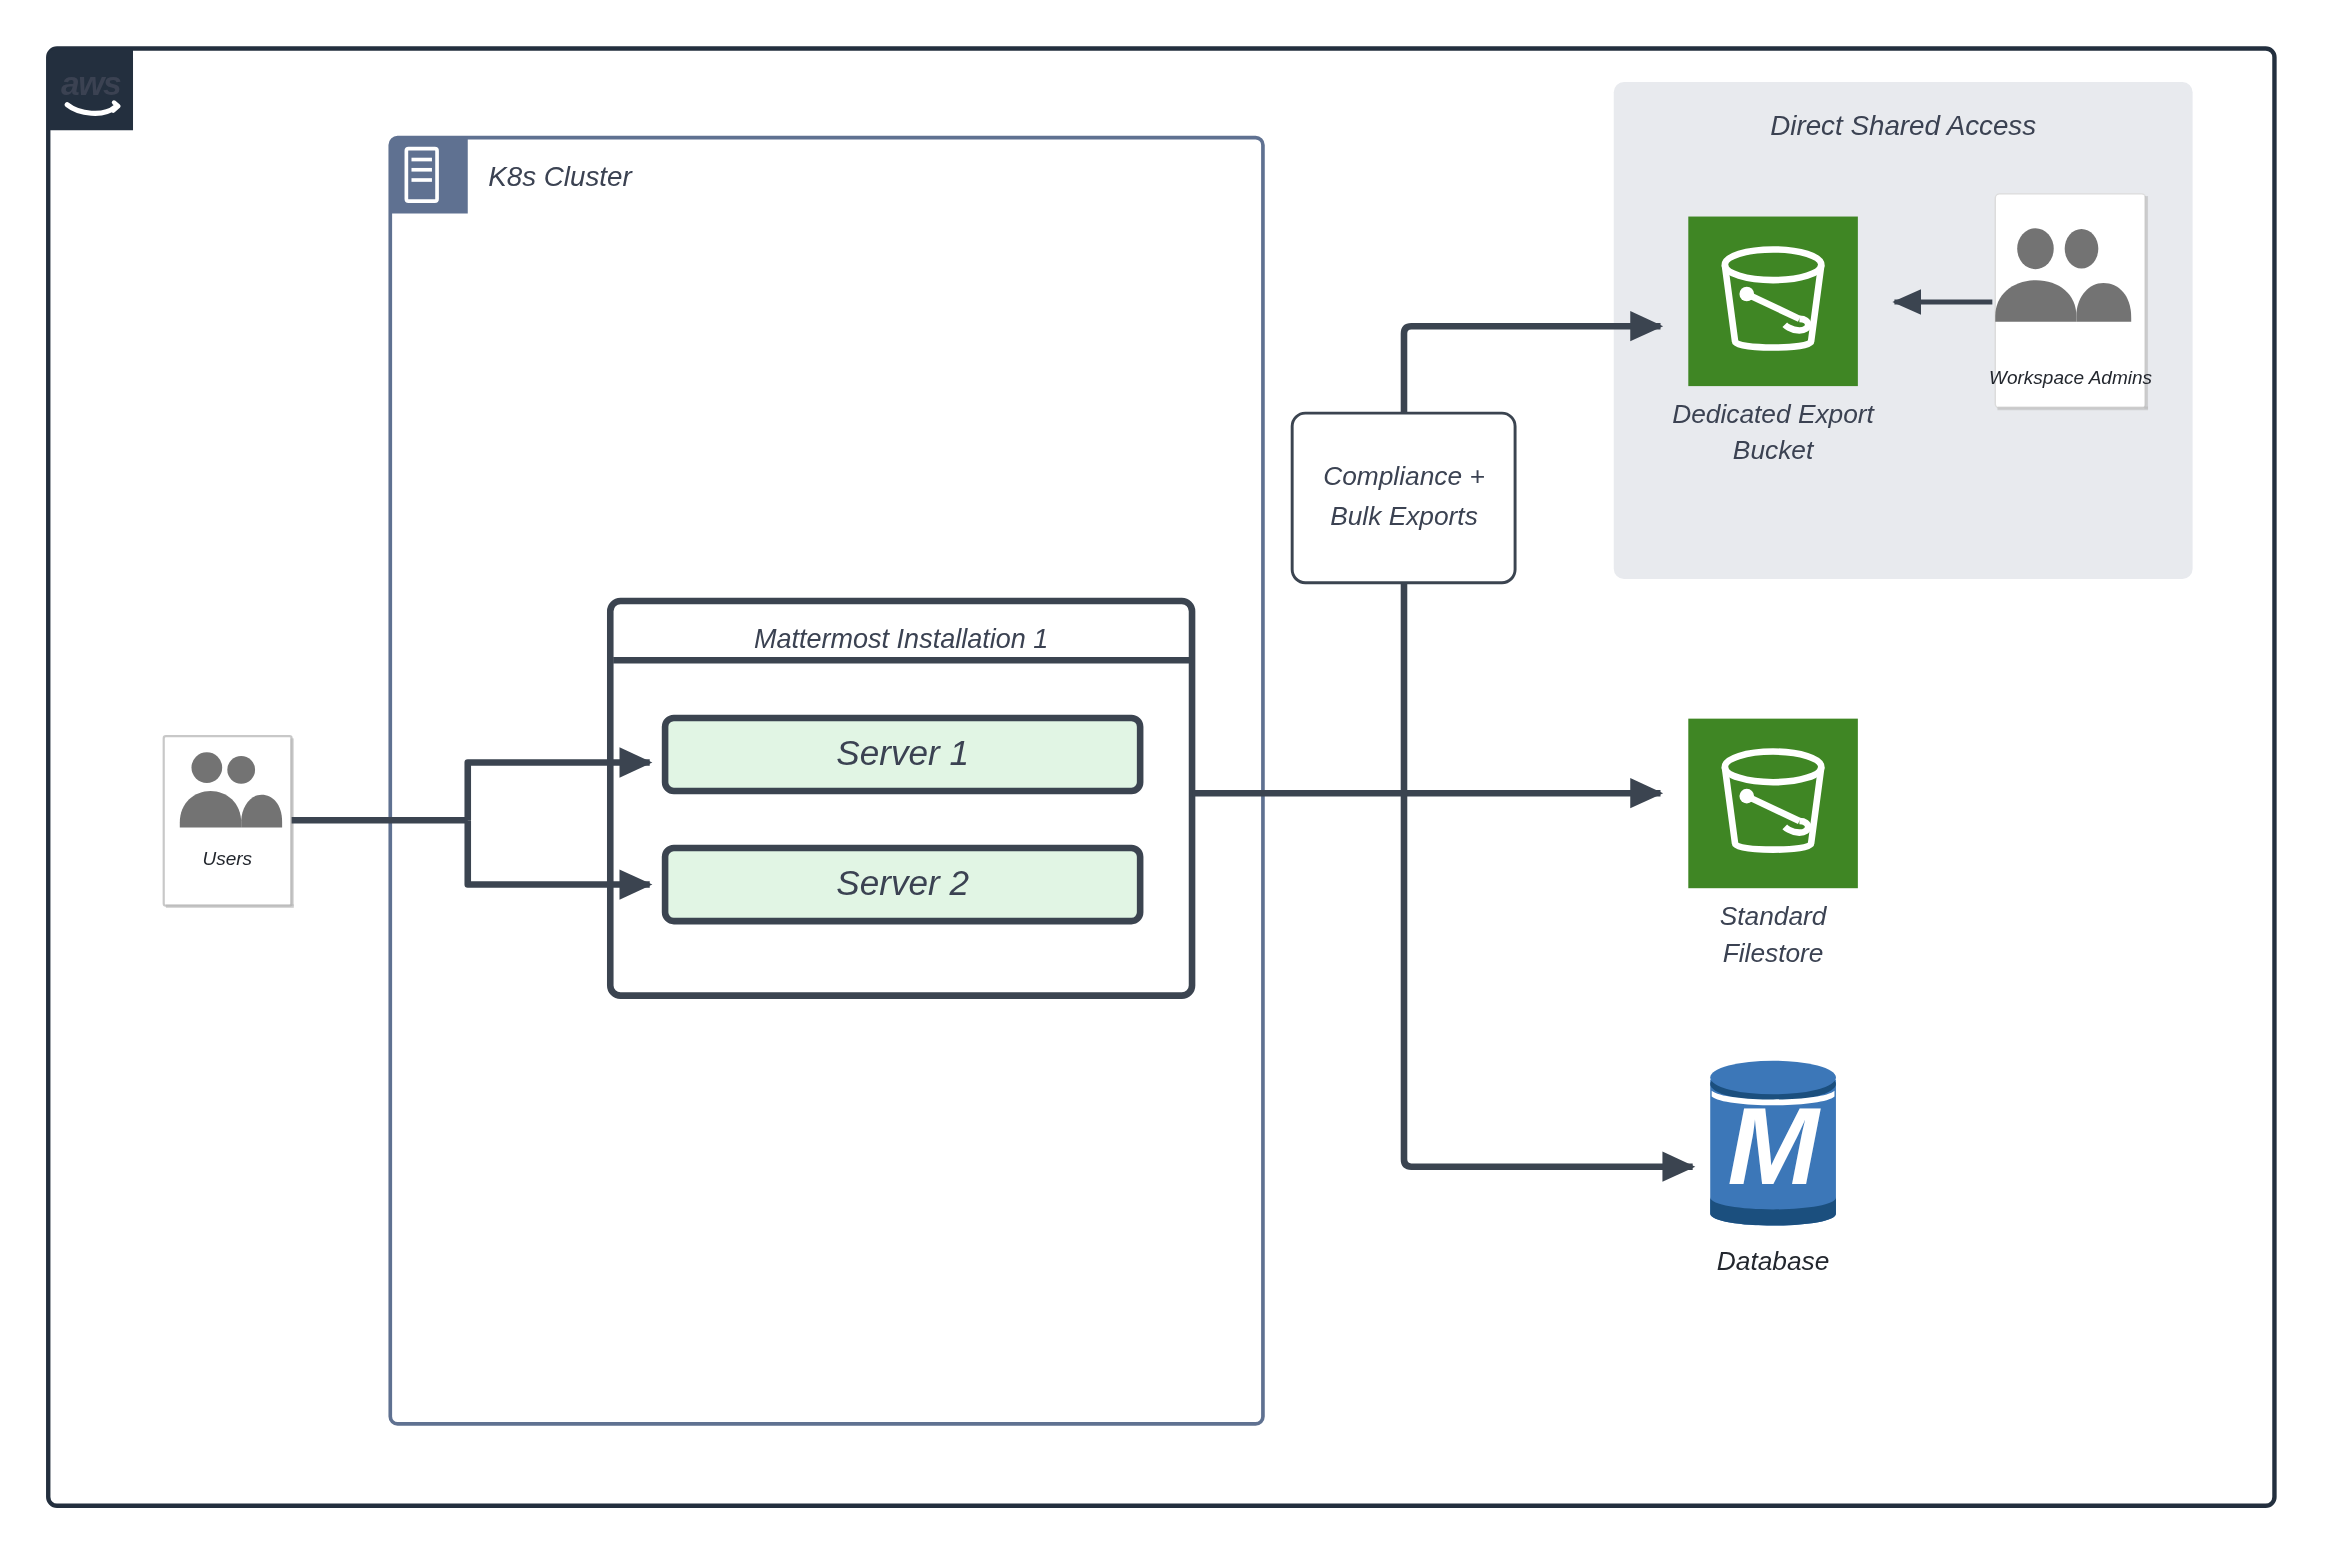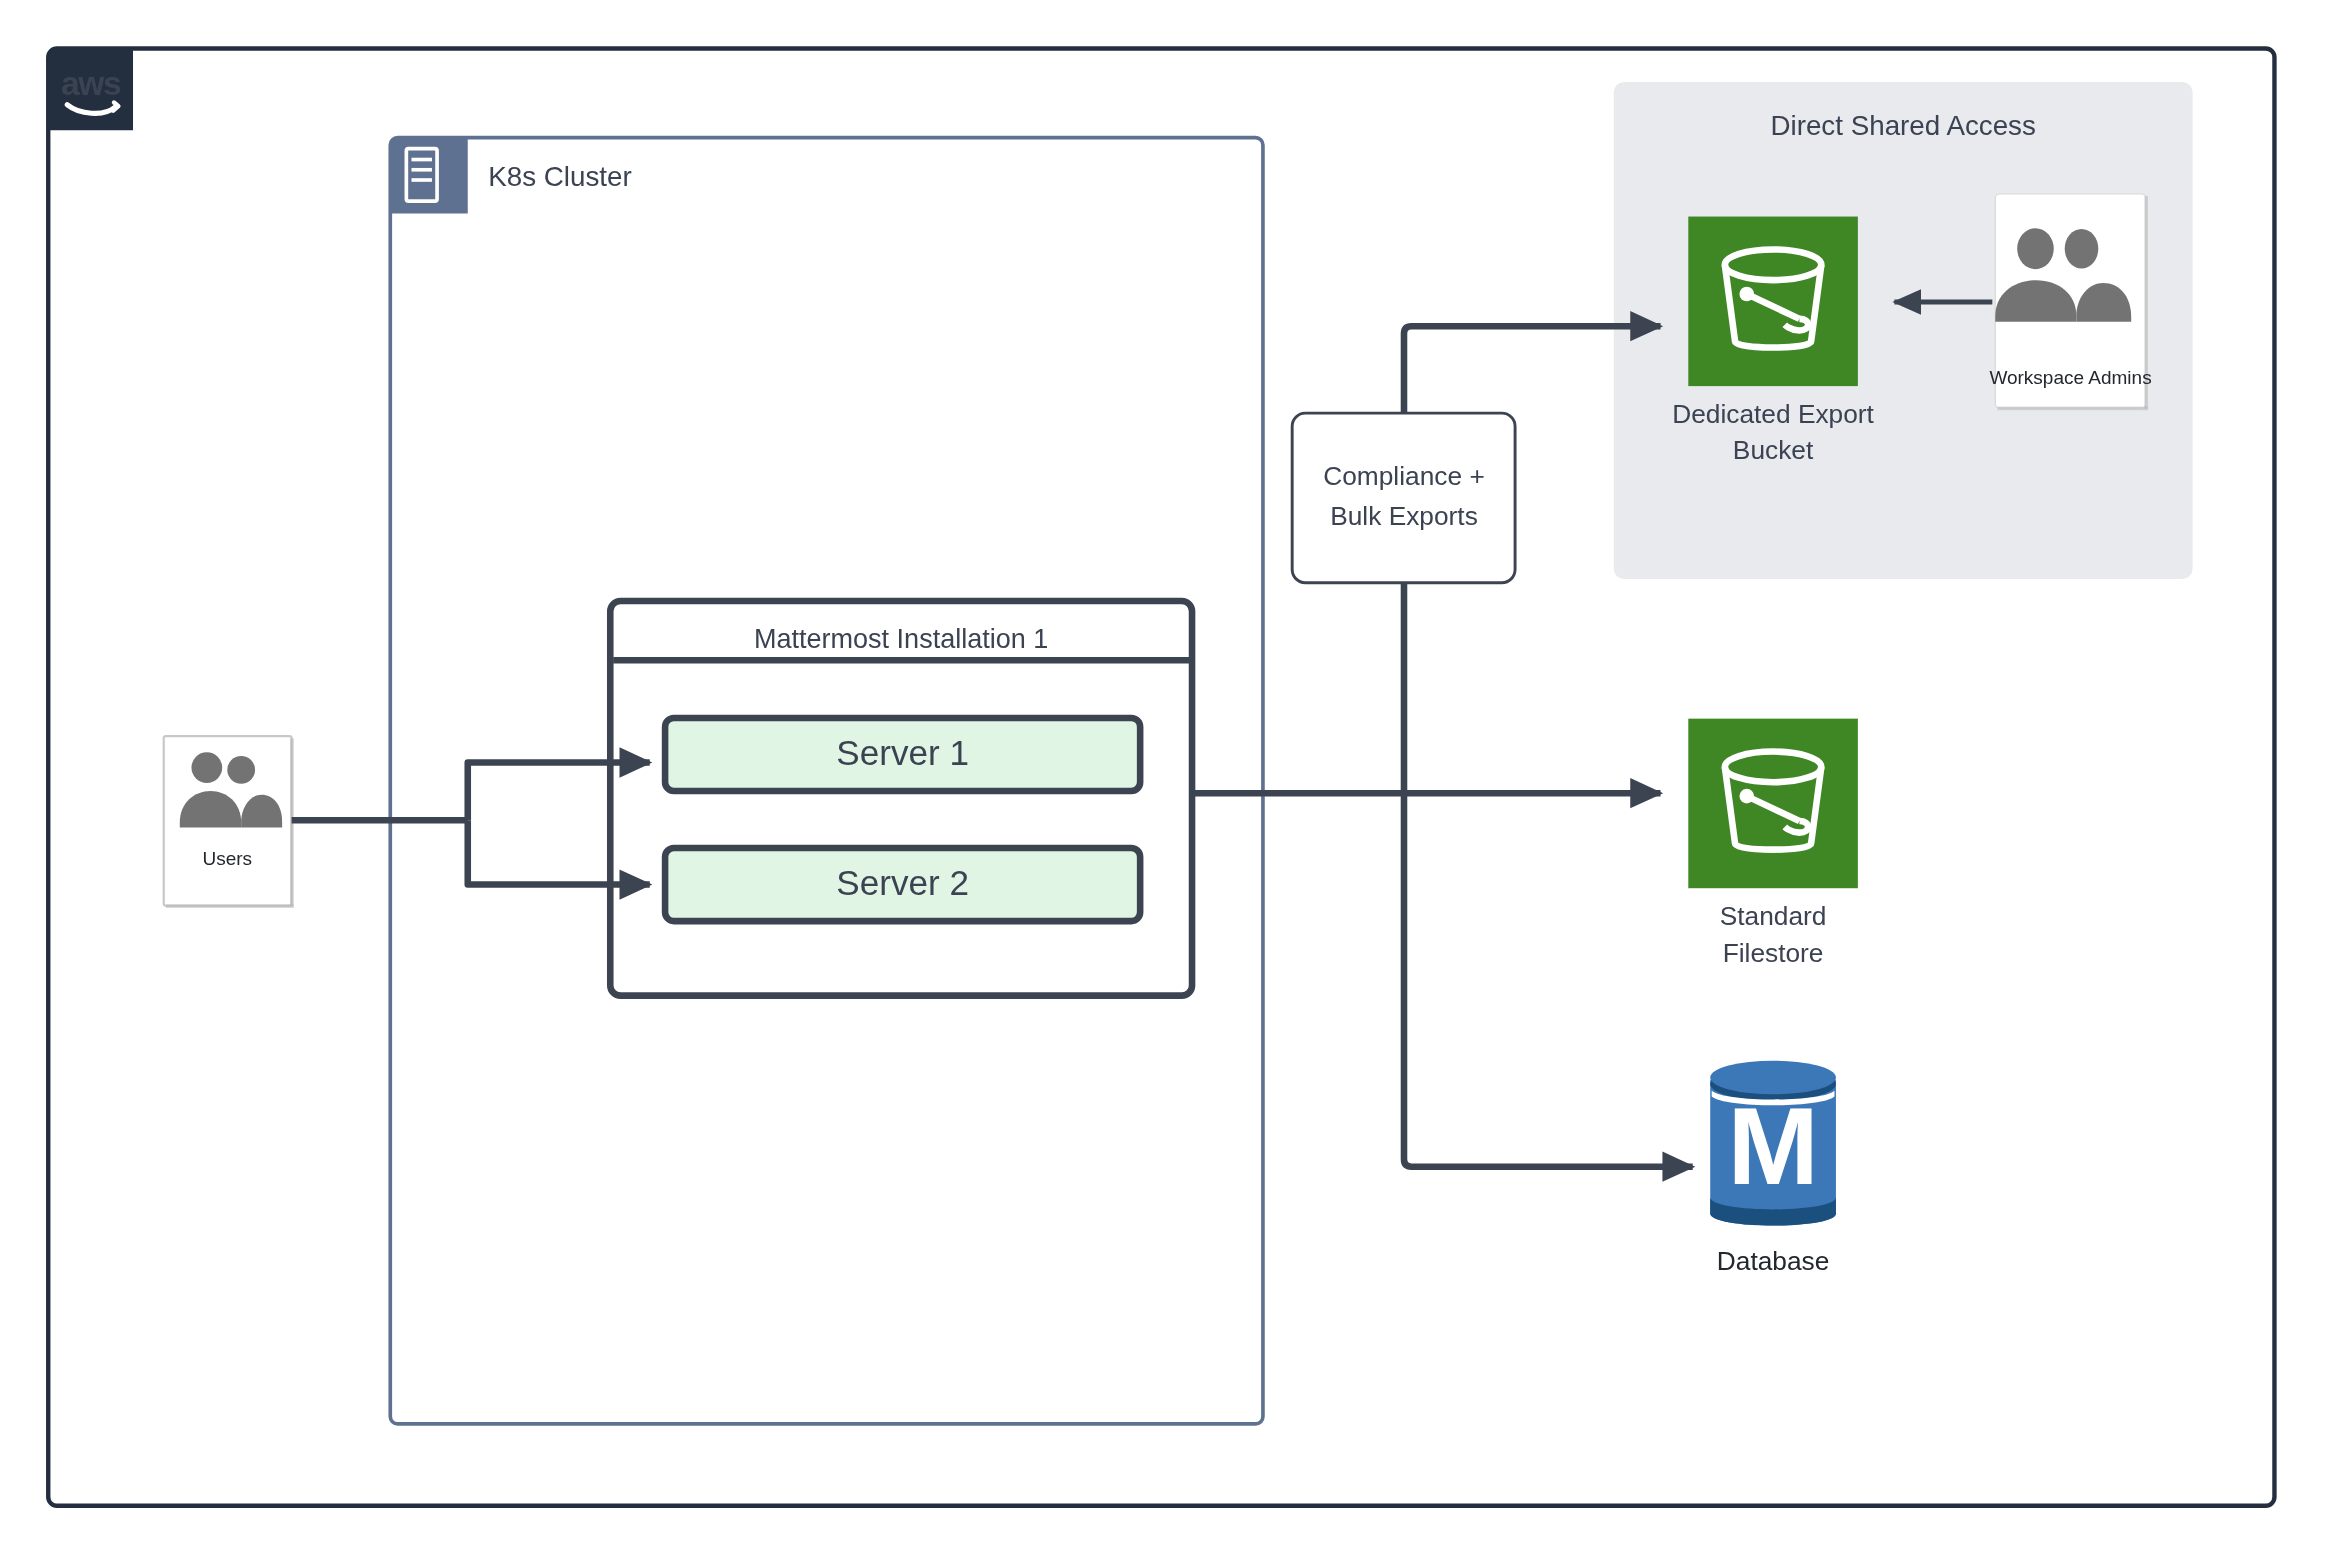--- a/index.html
+++ b/index.html
@@ -11,20 +11,21 @@
   body {
     width: 2330px;
     height: 1563px;
     font-family: "Liberation Sans", sans-serif;
     overflow: hidden;
   }
   #diagram-root {
     position: relative;
     width: 2330px;
     height: 1563px;
+    font-style: italic;
   }
   svg.canvas {
     position: absolute;
     top: 0;
     left: 0;
     width: 2330px;
     height: 1563px;
   }
   .txt {
     font-family: "Liberation Sans", sans-serif;

